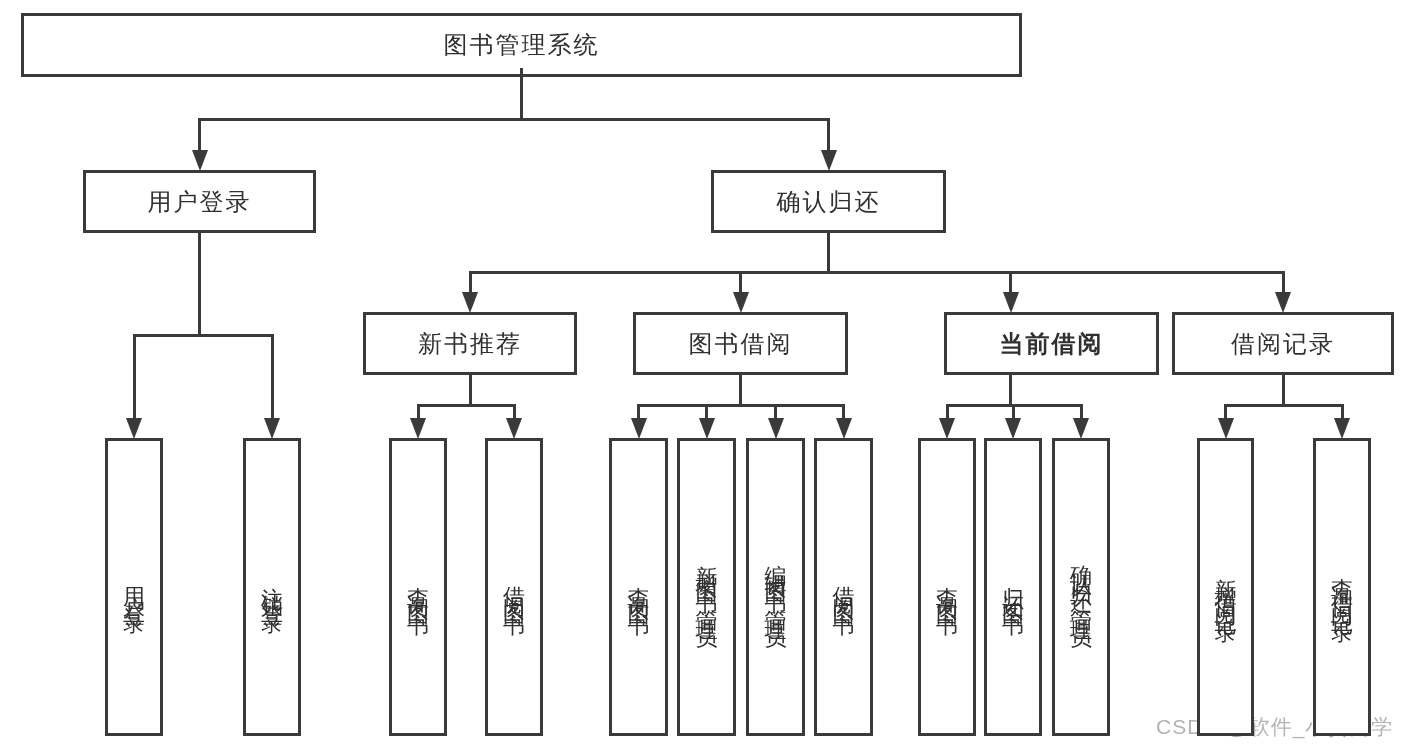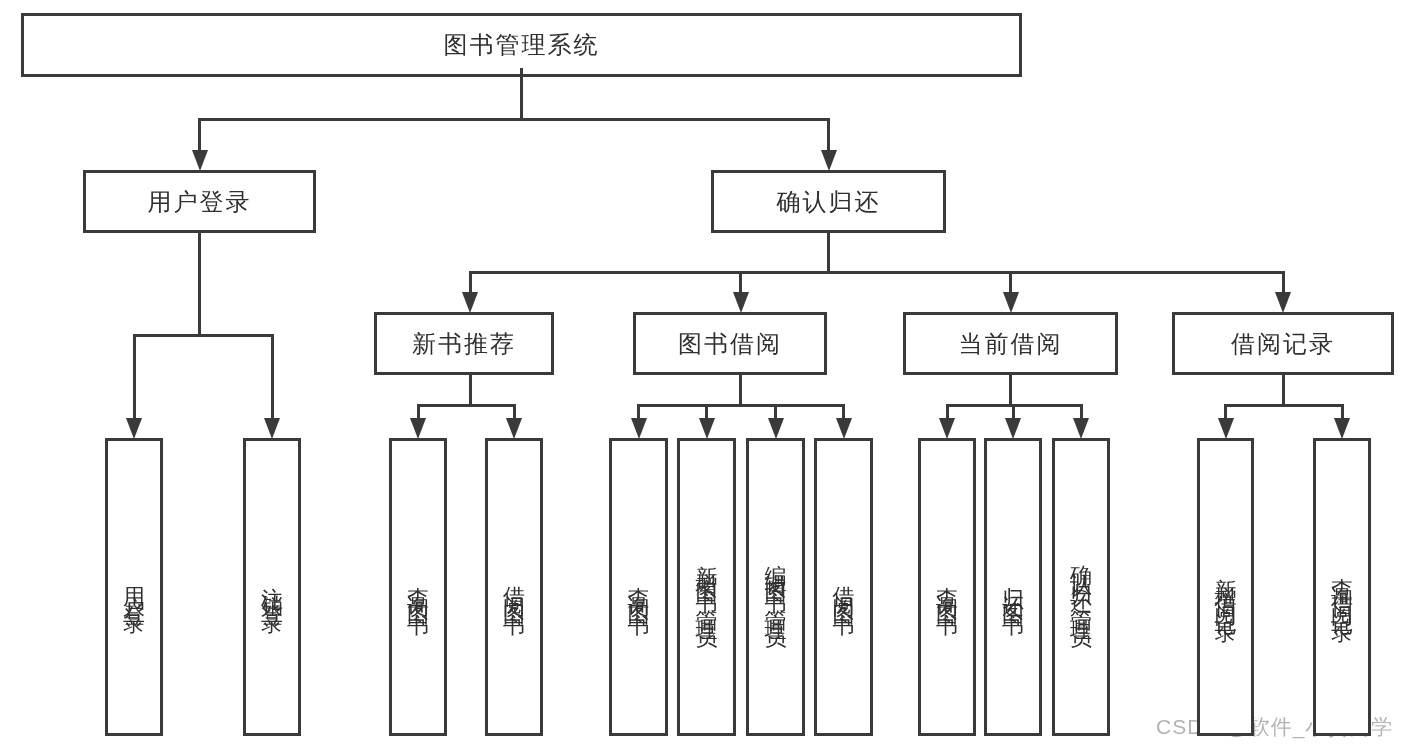--- a/index.html
+++ b/index.html
@@ -59,27 +59,27 @@
   <div class="watermark">CSDN @软件_小贺同学</div>
 <div class="node h" style="left: 21px; top: 13px; width: 1001px; height: 64px;">
       <span class="htext">图书管理系统</span>
     </div>
     <div class="node h" style="left: 83px; top: 170px; width: 233px; height: 63px;">
       <span class="htext">用户登录</span>
     </div>
     <div class="node h" style="left: 711px; top: 170px; width: 235px; height: 63px;">
       <span class="htext">确认归还</span>
     </div>
-    <div class="node h" style="left: 363px; top: 312px; width: 180px; height: 63px; margin-left: 11px;">
+    <div class="node h" style="left: 363px; top: 312px; width: 214px; height: 63px;">
       <span class="htext">新书推荐</span>
     </div>
-    <div class="node h" style="left: 633px; top: 312px; width: 194px; height: 63px; font-family: Liberation Mono, monospace;">
+    <div class="node h" style="left: 633px; top: 312px; width: 215px; height: 63px; font-family: Liberation Mono, monospace;">
       <span class="htext">图书借阅</span>
     </div>
-    <div class="node h" style="left: 903px; top: 312px; width: 215px; height: 63px;">
+    <div class="node h" style="left: 944px; top: 312px; width: 215px; height: 63px; font-weight: bold;">
       <span class="htext">当前借阅</span>
     </div>
     <div class="node h" style="left: 1172px; top: 312px; width: 222px; height: 63px;">
       <span class="htext">借阅记录</span>
     </div>
     <div class="node v" style="left: 105px; top: 438px; width: 58px; height: 298px;">
       <span class="vtext">用户登录</span>
     </div>
     <div class="node v" style="left: 243px; top: 438px; width: 58px; height: 298px;">
       <span class="vtext">注销登录</span>

